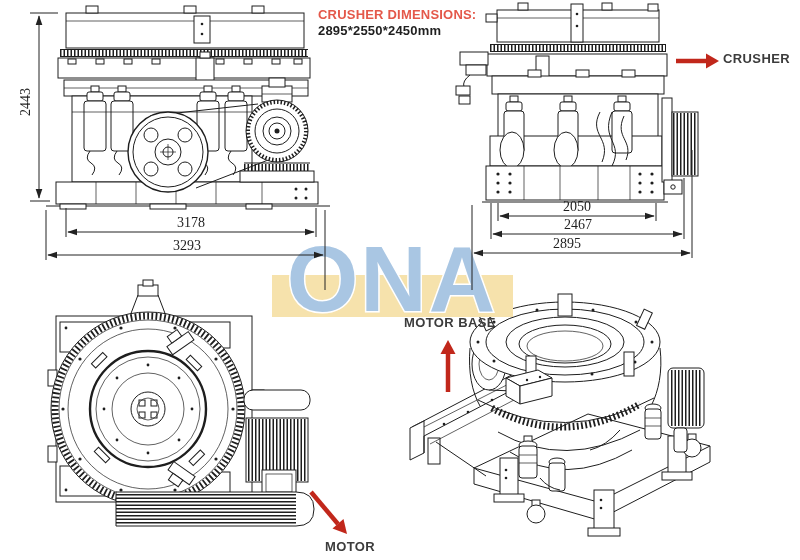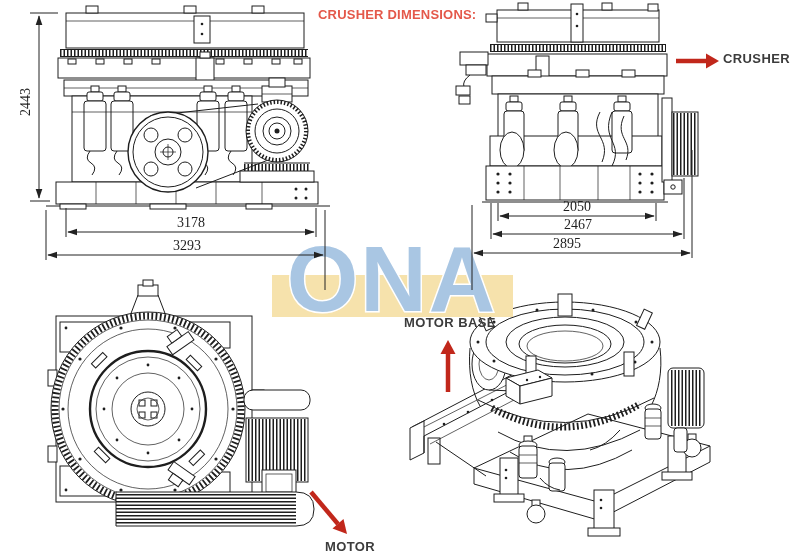--- a/index.html
+++ b/index.html
@@ -477,19 +477,20 @@
     </g>
     <g>
       <line class="red-arrow" x1="311" y1="492" x2="338" y2="524"></line>
       <polygon class="red-head" points="347,534 332.5,528.5 343.5,519"></polygon>
     </g>
   </g>
 </svg>
 
 <div class="spec">
   <div class="red">CRUSHER DIMENSIONS:</div>
+  <div class="dark">2895*2550*2450mm</div>
 </div>
 
 <div class="callout lbl-crusher">CRUSHER</div>
 <div class="callout lbl-steelbase">MOTOR BASE</div>
 <div class="callout lbl-motor">MOTOR</div>
 
 </div>
 
 </body></html>

